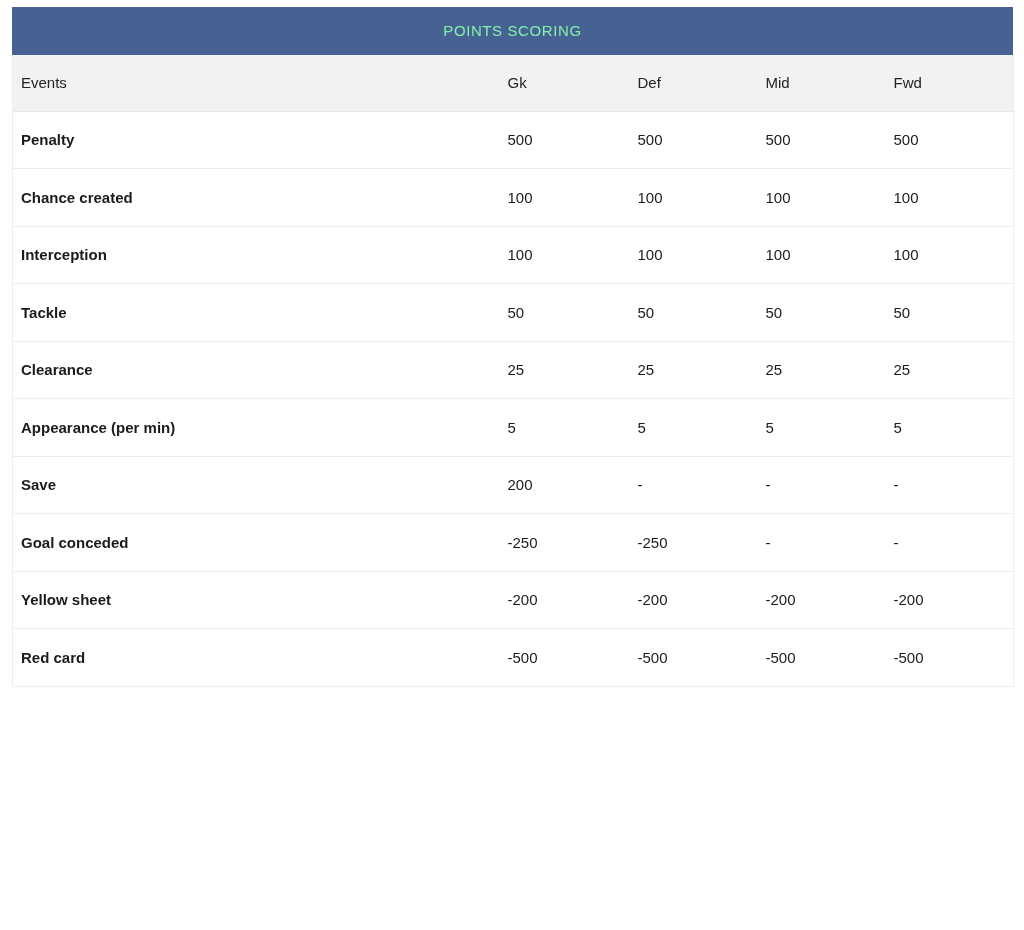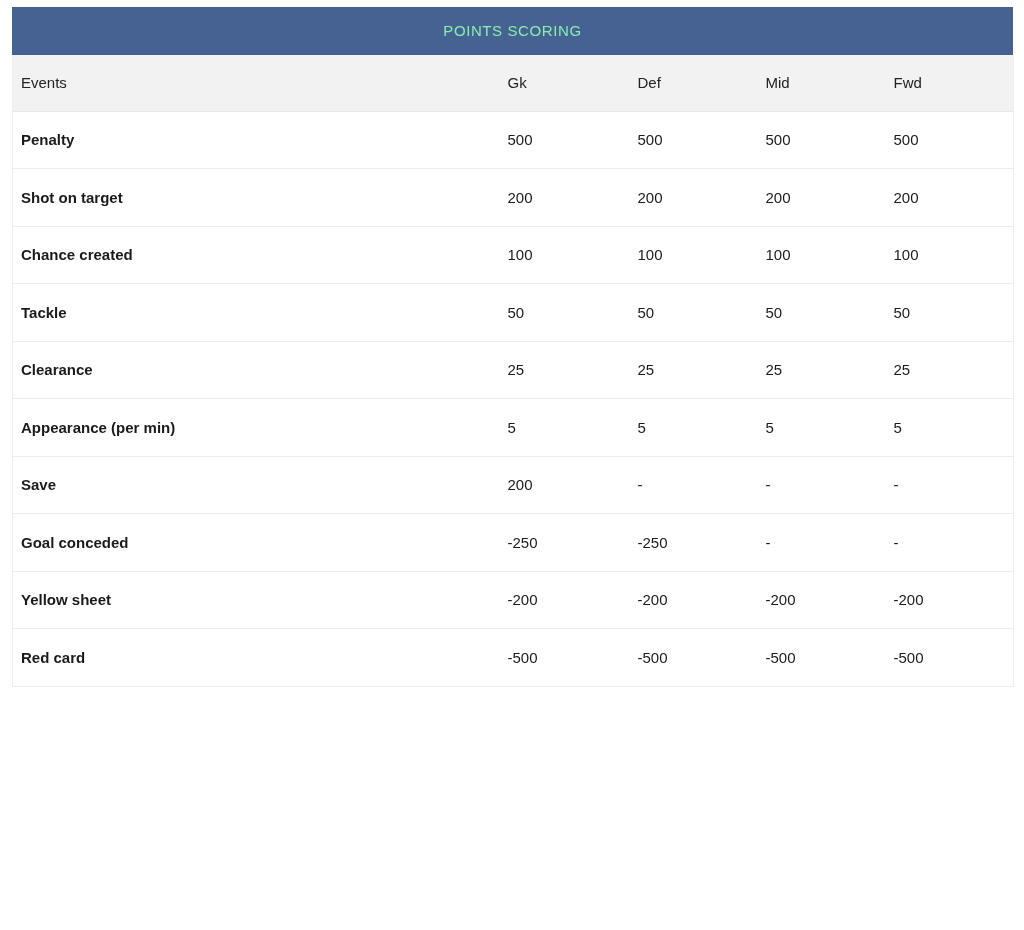--- a/index.html
+++ b/index.html
@@ -123,28 +123,28 @@
       </thead>
       <tbody>
         <tr>
           <td class="event-name">Penalty</td>
           <td>500</td>
           <td>500</td>
           <td>500</td>
           <td>500</td>
         </tr>
         <tr>
-          <td class="event-name">Shot on target</td>
-          <td>200</td>
-          <td>200</td>
-          <td>200</td>
-          <td>200</td>
-        </tr>
-        <tr>
           <td class="event-name">Chance created</td>
+          <td>100</td>
+          <td>100</td>
+          <td>100</td>
+          <td>100</td>
+        </tr>
+        <tr>
+          <td class="event-name">Interception</td>
           <td>100</td>
           <td>100</td>
           <td>100</td>
           <td>100</td>
         </tr>
         <tr>
           <td class="event-name">Tackle</td>
           <td>50</td>
           <td>50</td>
           <td>50</td>

